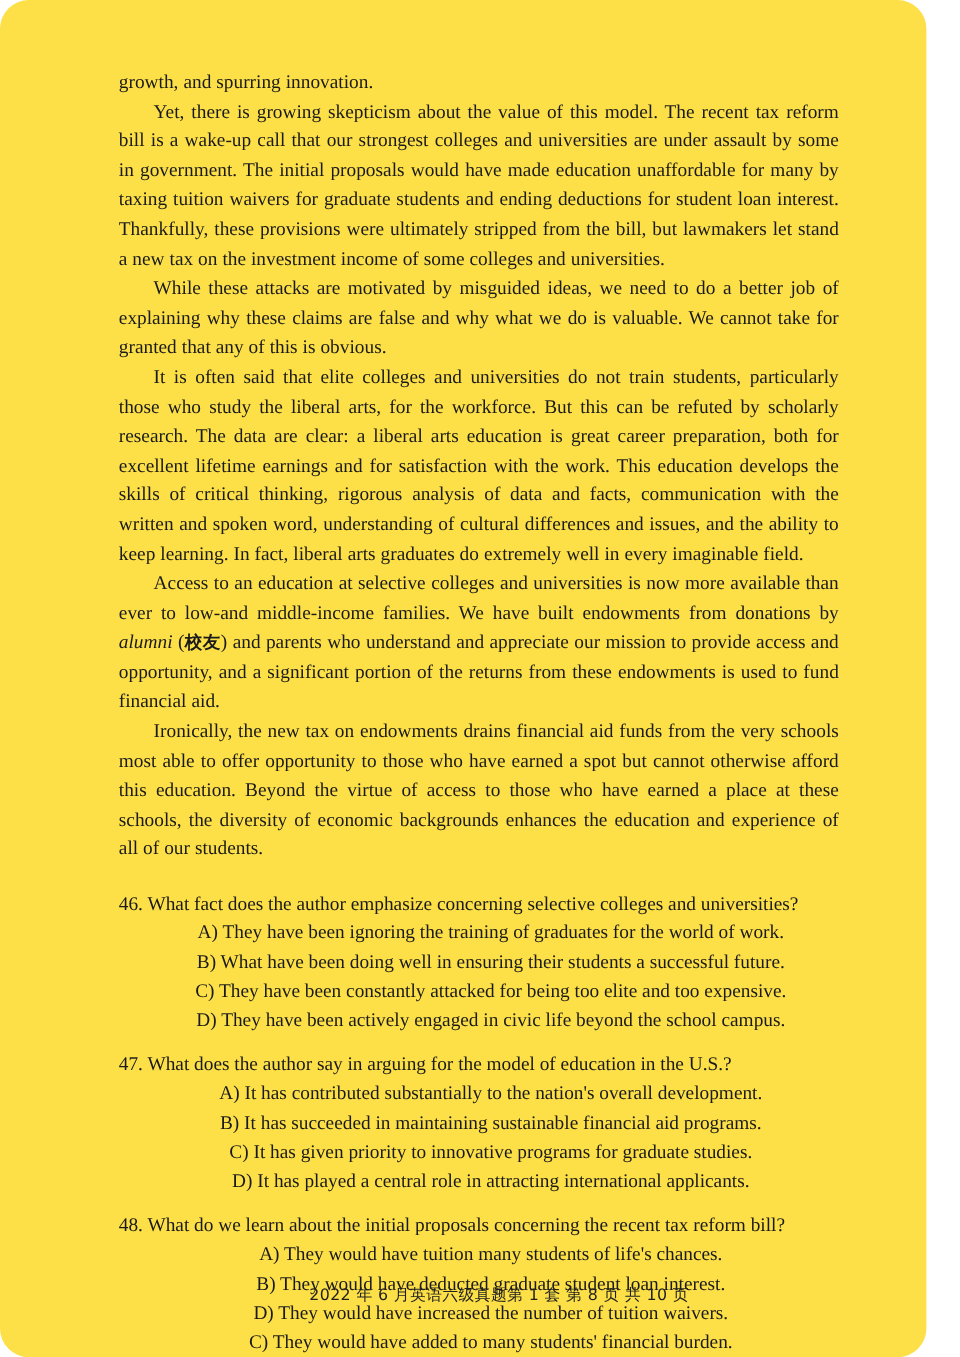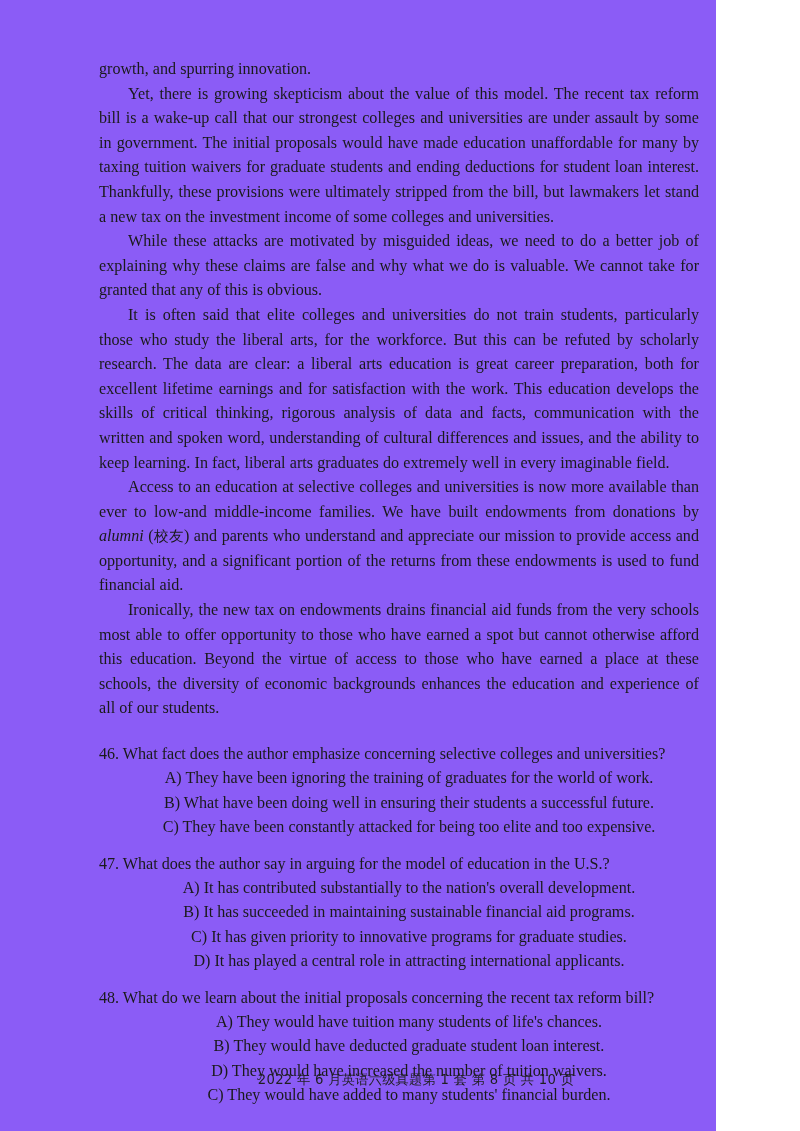--- a/index.html
+++ b/index.html
@@ -15,23 +15,24 @@
     font-family: "Liberation Serif", "DejaVu Serif", serif;
     color: #000000;
     overflow: hidden;
     -webkit-font-smoothing: antialiased;
   }
 
   .page {
     position: absolute;
     left: 0;
     top: 0;
-    width: 716px;
+    width: 772px;
     height: 1131px;
-    background: #8b5cf6;
+    background: #fde047;
+    border-radius: 24px;
   }
 
   .content {
     position: absolute;
     left: 99px;
     top: 57px;
     width: 600px;
   }
 
   
@@ -50,20 +51,21 @@
   }
   .para.indent {
     text-indent: 29px;
   }
   .italic {
     font-style: italic;
   }
   .cjk {
     font-family: "DejaVu Sans", "Liberation Sans", sans-serif;
     font-size: 14.6px;
+    font-weight: bold;
   }
 
   
   .questions {
     margin-top: 21px;
   }
   .qblock {
     margin: 0 0 12.5px 0;
   }
   .qblock:last-child {
@@ -123,20 +125,21 @@
 
     </div>
 
     <div class="questions">
 
       <div class="qblock">
         <div class="qstem">46. What fact does the author emphasize concerning selective colleges and universities?</div>
         <div class="qoption">A) They have been ignoring the training of graduates for the world of work.</div>
         <div class="qoption">B) What have been doing well in ensuring their students a successful future.</div>
         <div class="qoption">C) They have been constantly attacked for being too elite and too expensive.</div>
+        <div class="qoption">D) They have been actively engaged in civic life beyond the school campus.</div>
       </div>
 
       <div class="qblock">
         <div class="qstem">47. What does the author say in arguing for the model of education in the U.S.?</div>
         <div class="qoption">A) It has contributed substantially to the nation's overall development.</div>
         <div class="qoption">B) It has succeeded in maintaining sustainable financial aid programs.</div>
         <div class="qoption">C) It has given priority to innovative programs for graduate studies.</div>
         <div class="qoption">D) It has played a central role in attracting international applicants.</div>
       </div>
 

